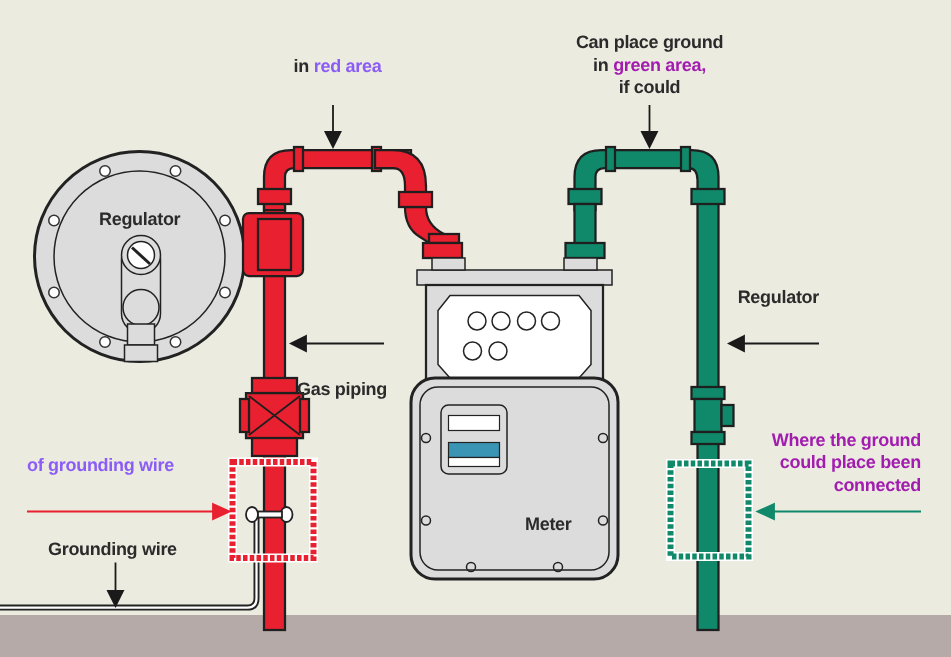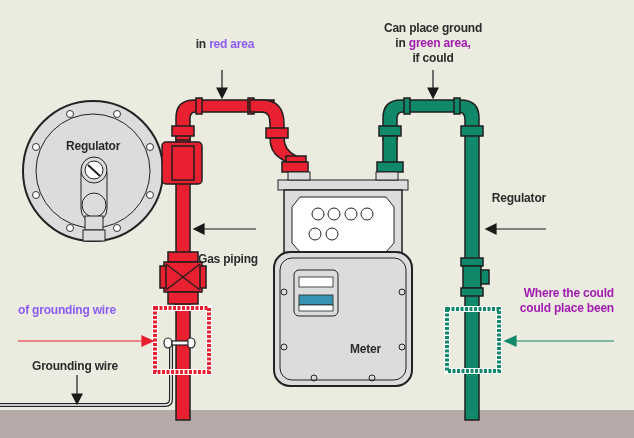--- a/index.html
+++ b/index.html
@@ -160,15 +160,16 @@
   <div>Regulator</div>
 </div>
 
 <div class="lbl red" style="left:18px;top:303px;">
   <div>of grounding wire</div>
 </div>
 
 <div class="lbl" style="left:32px;top:359px;">Grounding wire</div>
 
 <div class="lbl green right" style="left:496px;top:286px;width:118px;">
-  <div>Where the could</div>
+  <div>Where the ground</div>
   <div>could place been</div>
+  <div>connected</div>
 </div>
 
 </body></html>

